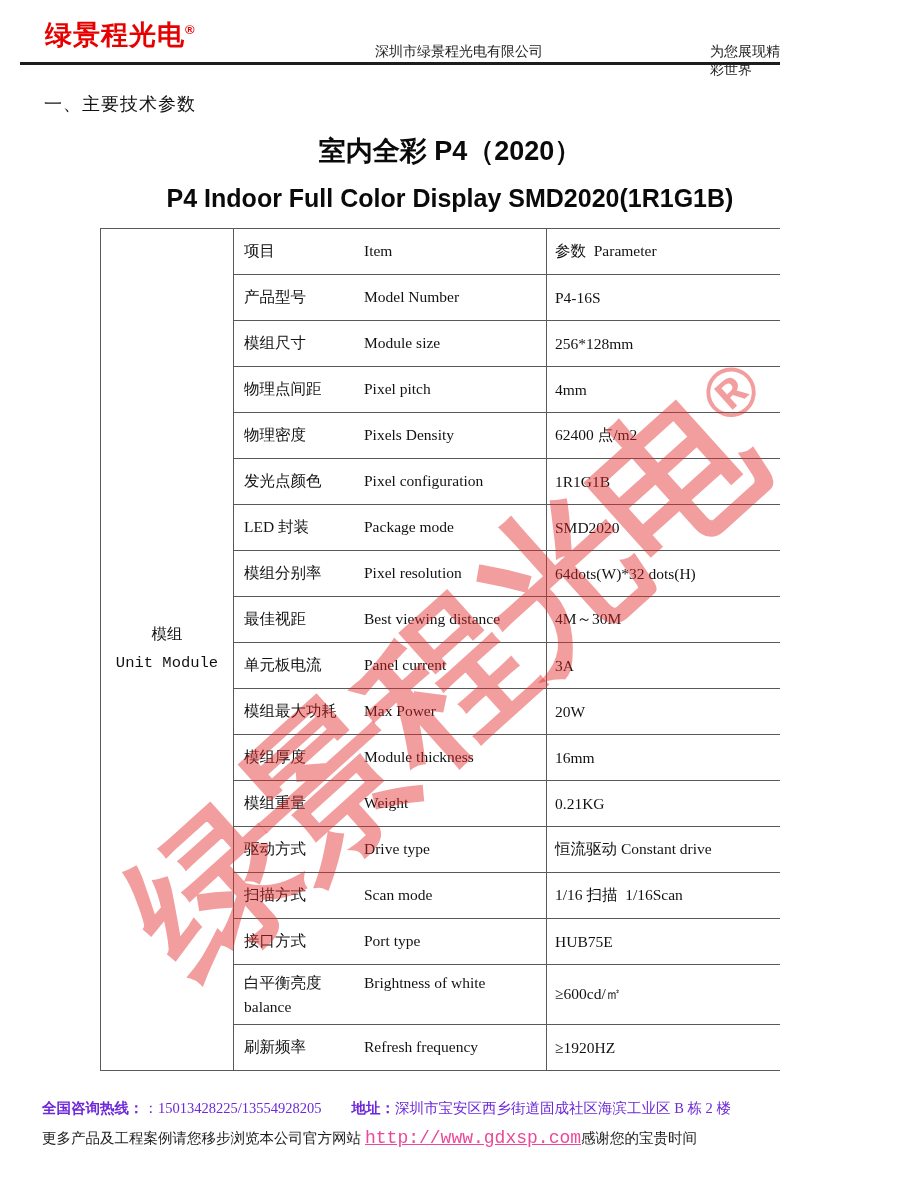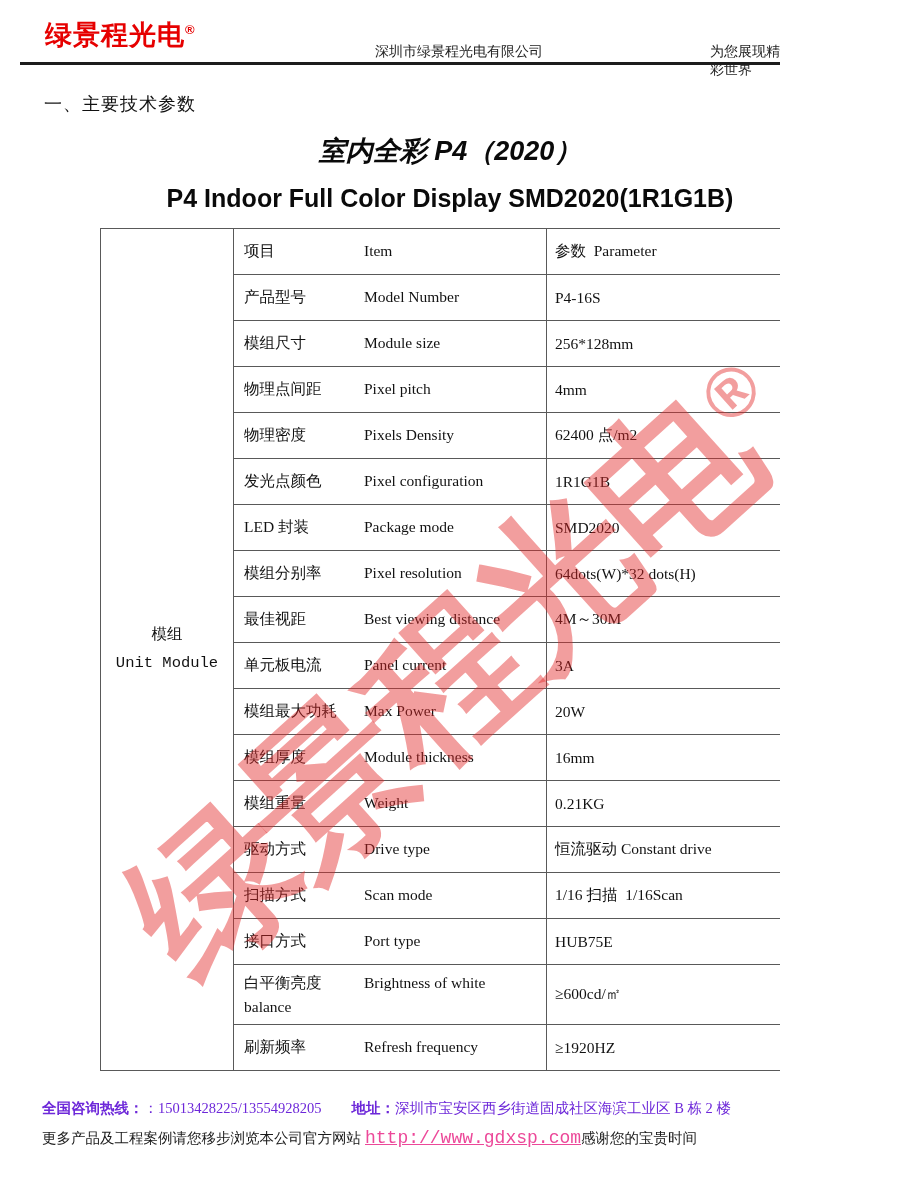--- a/index.html
+++ b/index.html
@@ -14,21 +14,21 @@
     font-weight:bold;font-size:27px;color:#e60000;letter-spacing:1px;line-height:1.1;
   }
   .logo sup{font-size:13px;vertical-align:super;letter-spacing:0;}
   .company{position:absolute;left:375px;top:43px;font-size:14px;color:#222;}
   .slogan{position:absolute;left:710px;top:43px;font-size:14px;font-weight:400;color:#222;}
   .rule{position:absolute;left:20px;top:62px;width:860px;height:3px;background:#1d1d1d;}
   
   .section-title{position:absolute;left:44px;top:92px;font-size:18px;letter-spacing:1px;color:#111;}
   .title-zh{
     position:absolute;left:0;top:133px;width:900px;text-align:center;
-    font-family:"Liberation Sans","DejaVu Sans",sans-serif;font-weight:bold;font-size:27px;color:#0a0a0a;font-style:italic;
+    font-family:"Liberation Sans","DejaVu Sans",sans-serif;font-weight:bold;font-size:27px;color:#0a0a0a;
   }
   .title-en{
     position:absolute;left:0;top:184px;width:900px;text-align:center;
     font-family:"Liberation Sans","DejaVu Sans",sans-serif;font-weight:bold;font-size:25px;color:#0a0a0a;
   }
   
   table.spec{
     position:absolute;left:100px;top:228px;width:690px;
     border-collapse:collapse;table-layout:fixed;
   }

